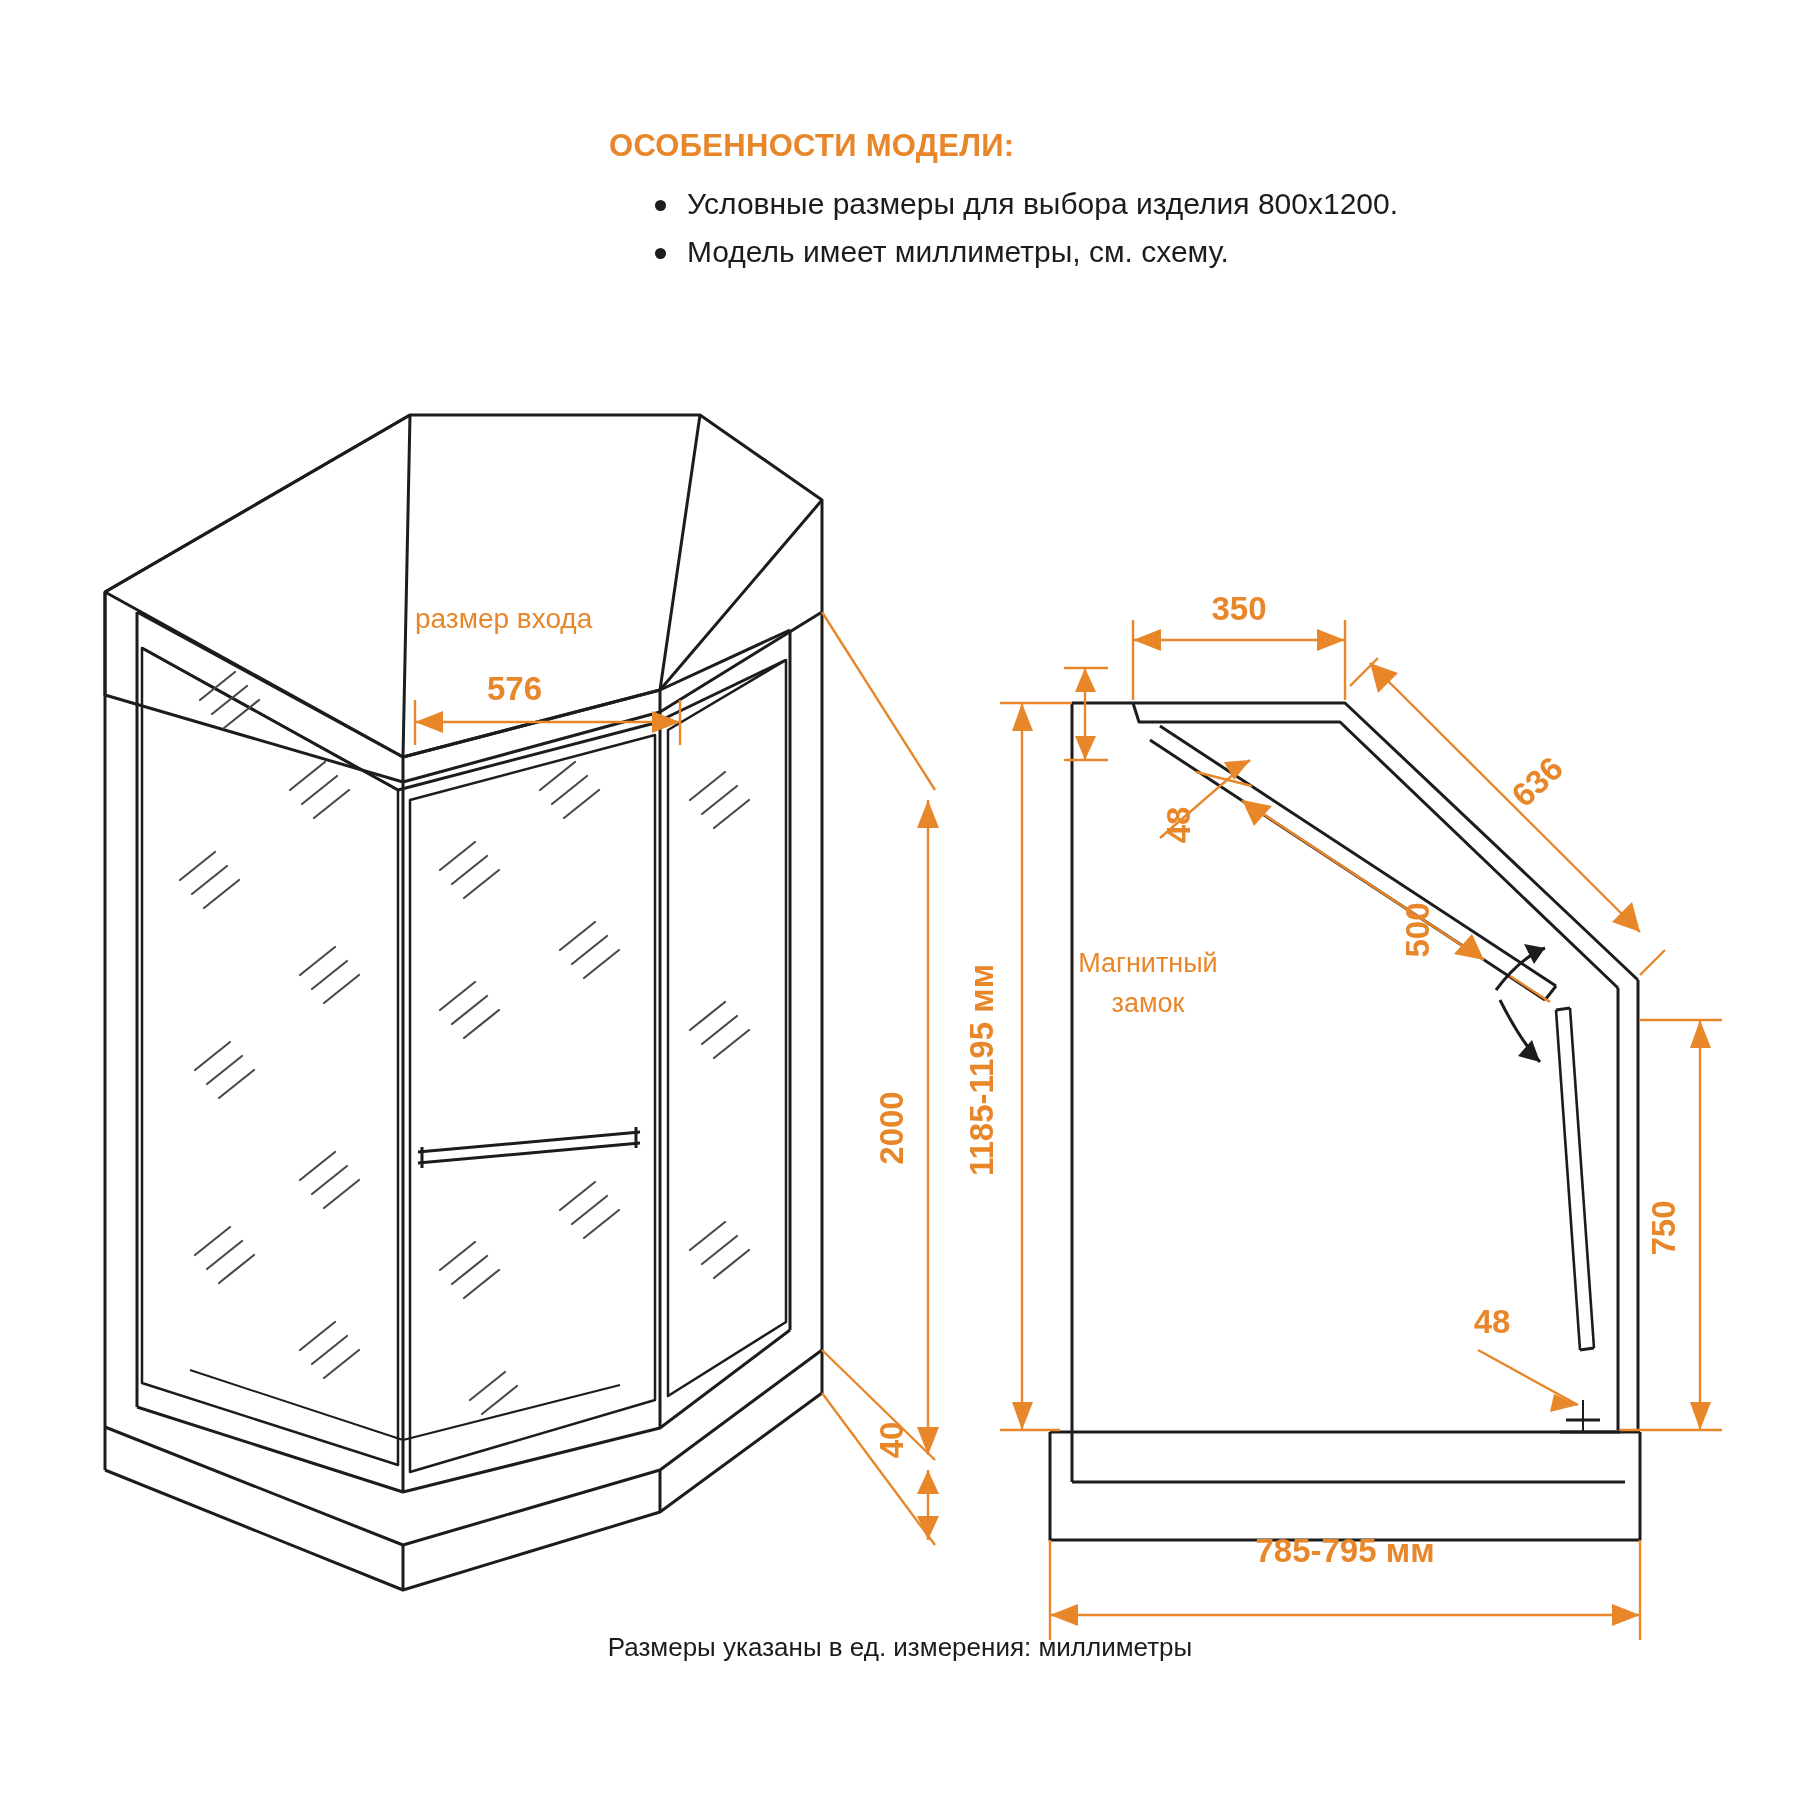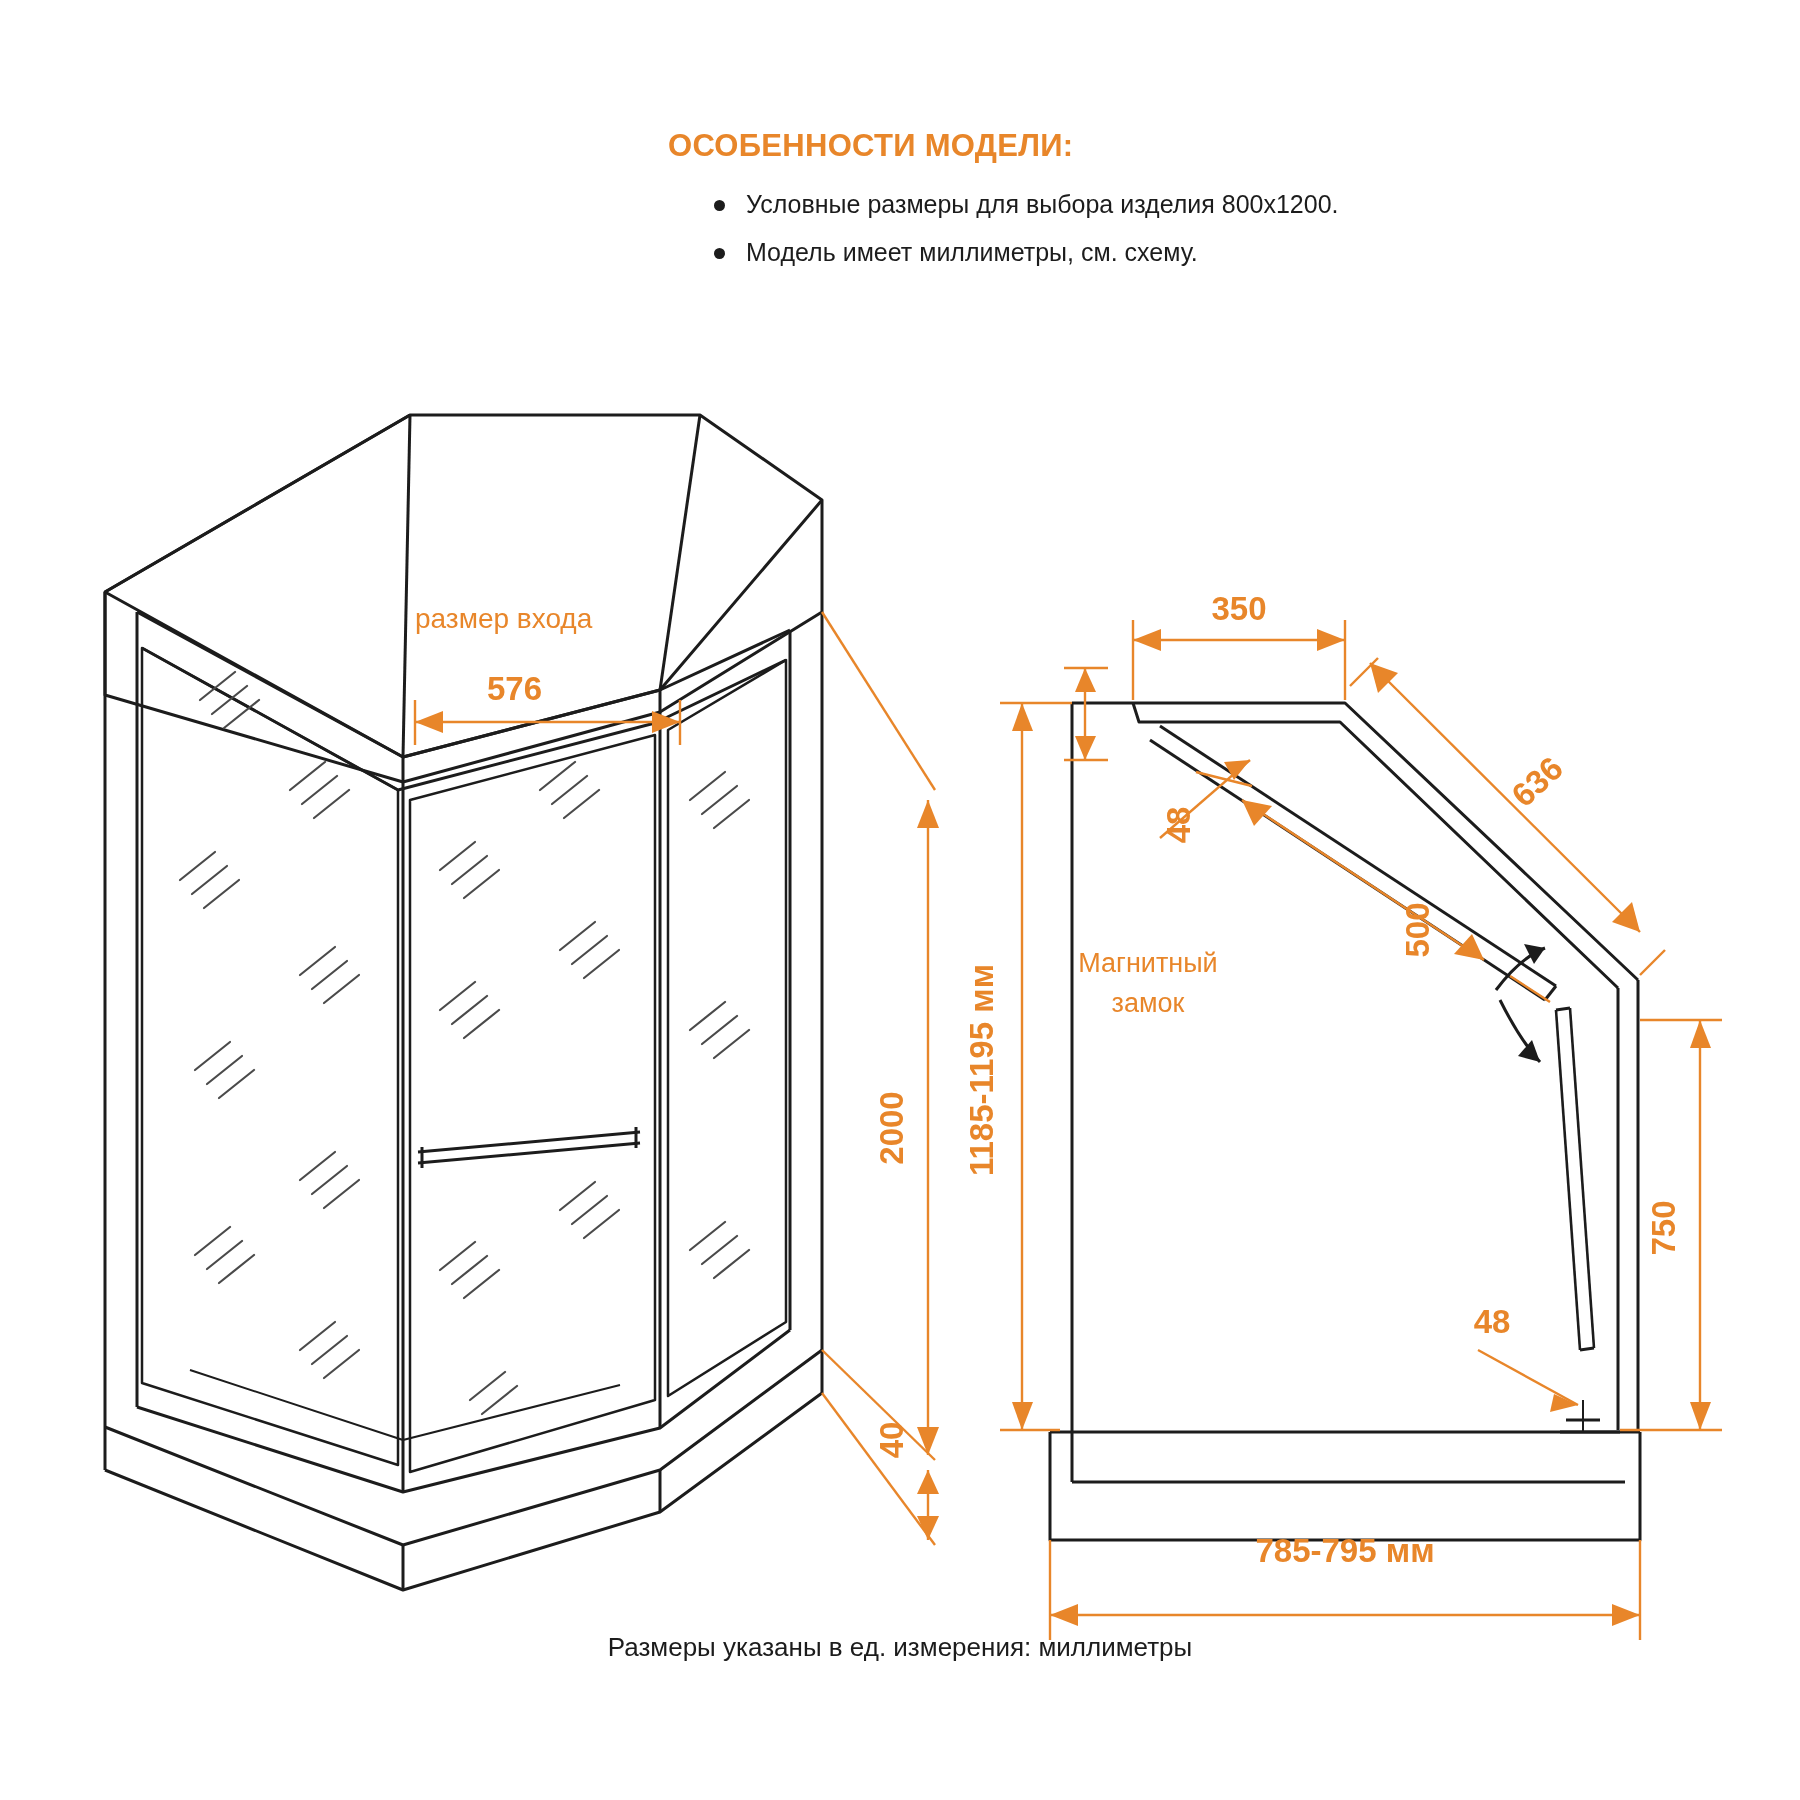--- a/index.html
+++ b/index.html
@@ -15,39 +15,39 @@
     position: relative;
     overflow: hidden;
   }
   #sheet {
     position: absolute;
     left: 0; top: 0;
     width: 1800px; height: 1800px;
   }
   .features {
     position: absolute;
-    left: 656px;
+    left: 597px;
     top: 128px;
     width: 1060px;
   }
   .features-title {
     color: #E8862A;
     font-size: 31px;
     font-weight: bold;
     letter-spacing: 0.3px;
     margin: 0 0 16px 12px;
   }
   .features ul {
     margin: 0;
     padding: 0 0 0 54px;
     list-style: none;
   }
   .features li {
     position: relative;
-    font-size: 25px;
+    font-size: 30px;
     line-height: 48px;
     color: #1c1c1c;
     padding-left: 36px;
   }
   .features li::before {
     content: "";
     position: absolute;
     left: 4px;
     top: 20px;
     width: 11px;

